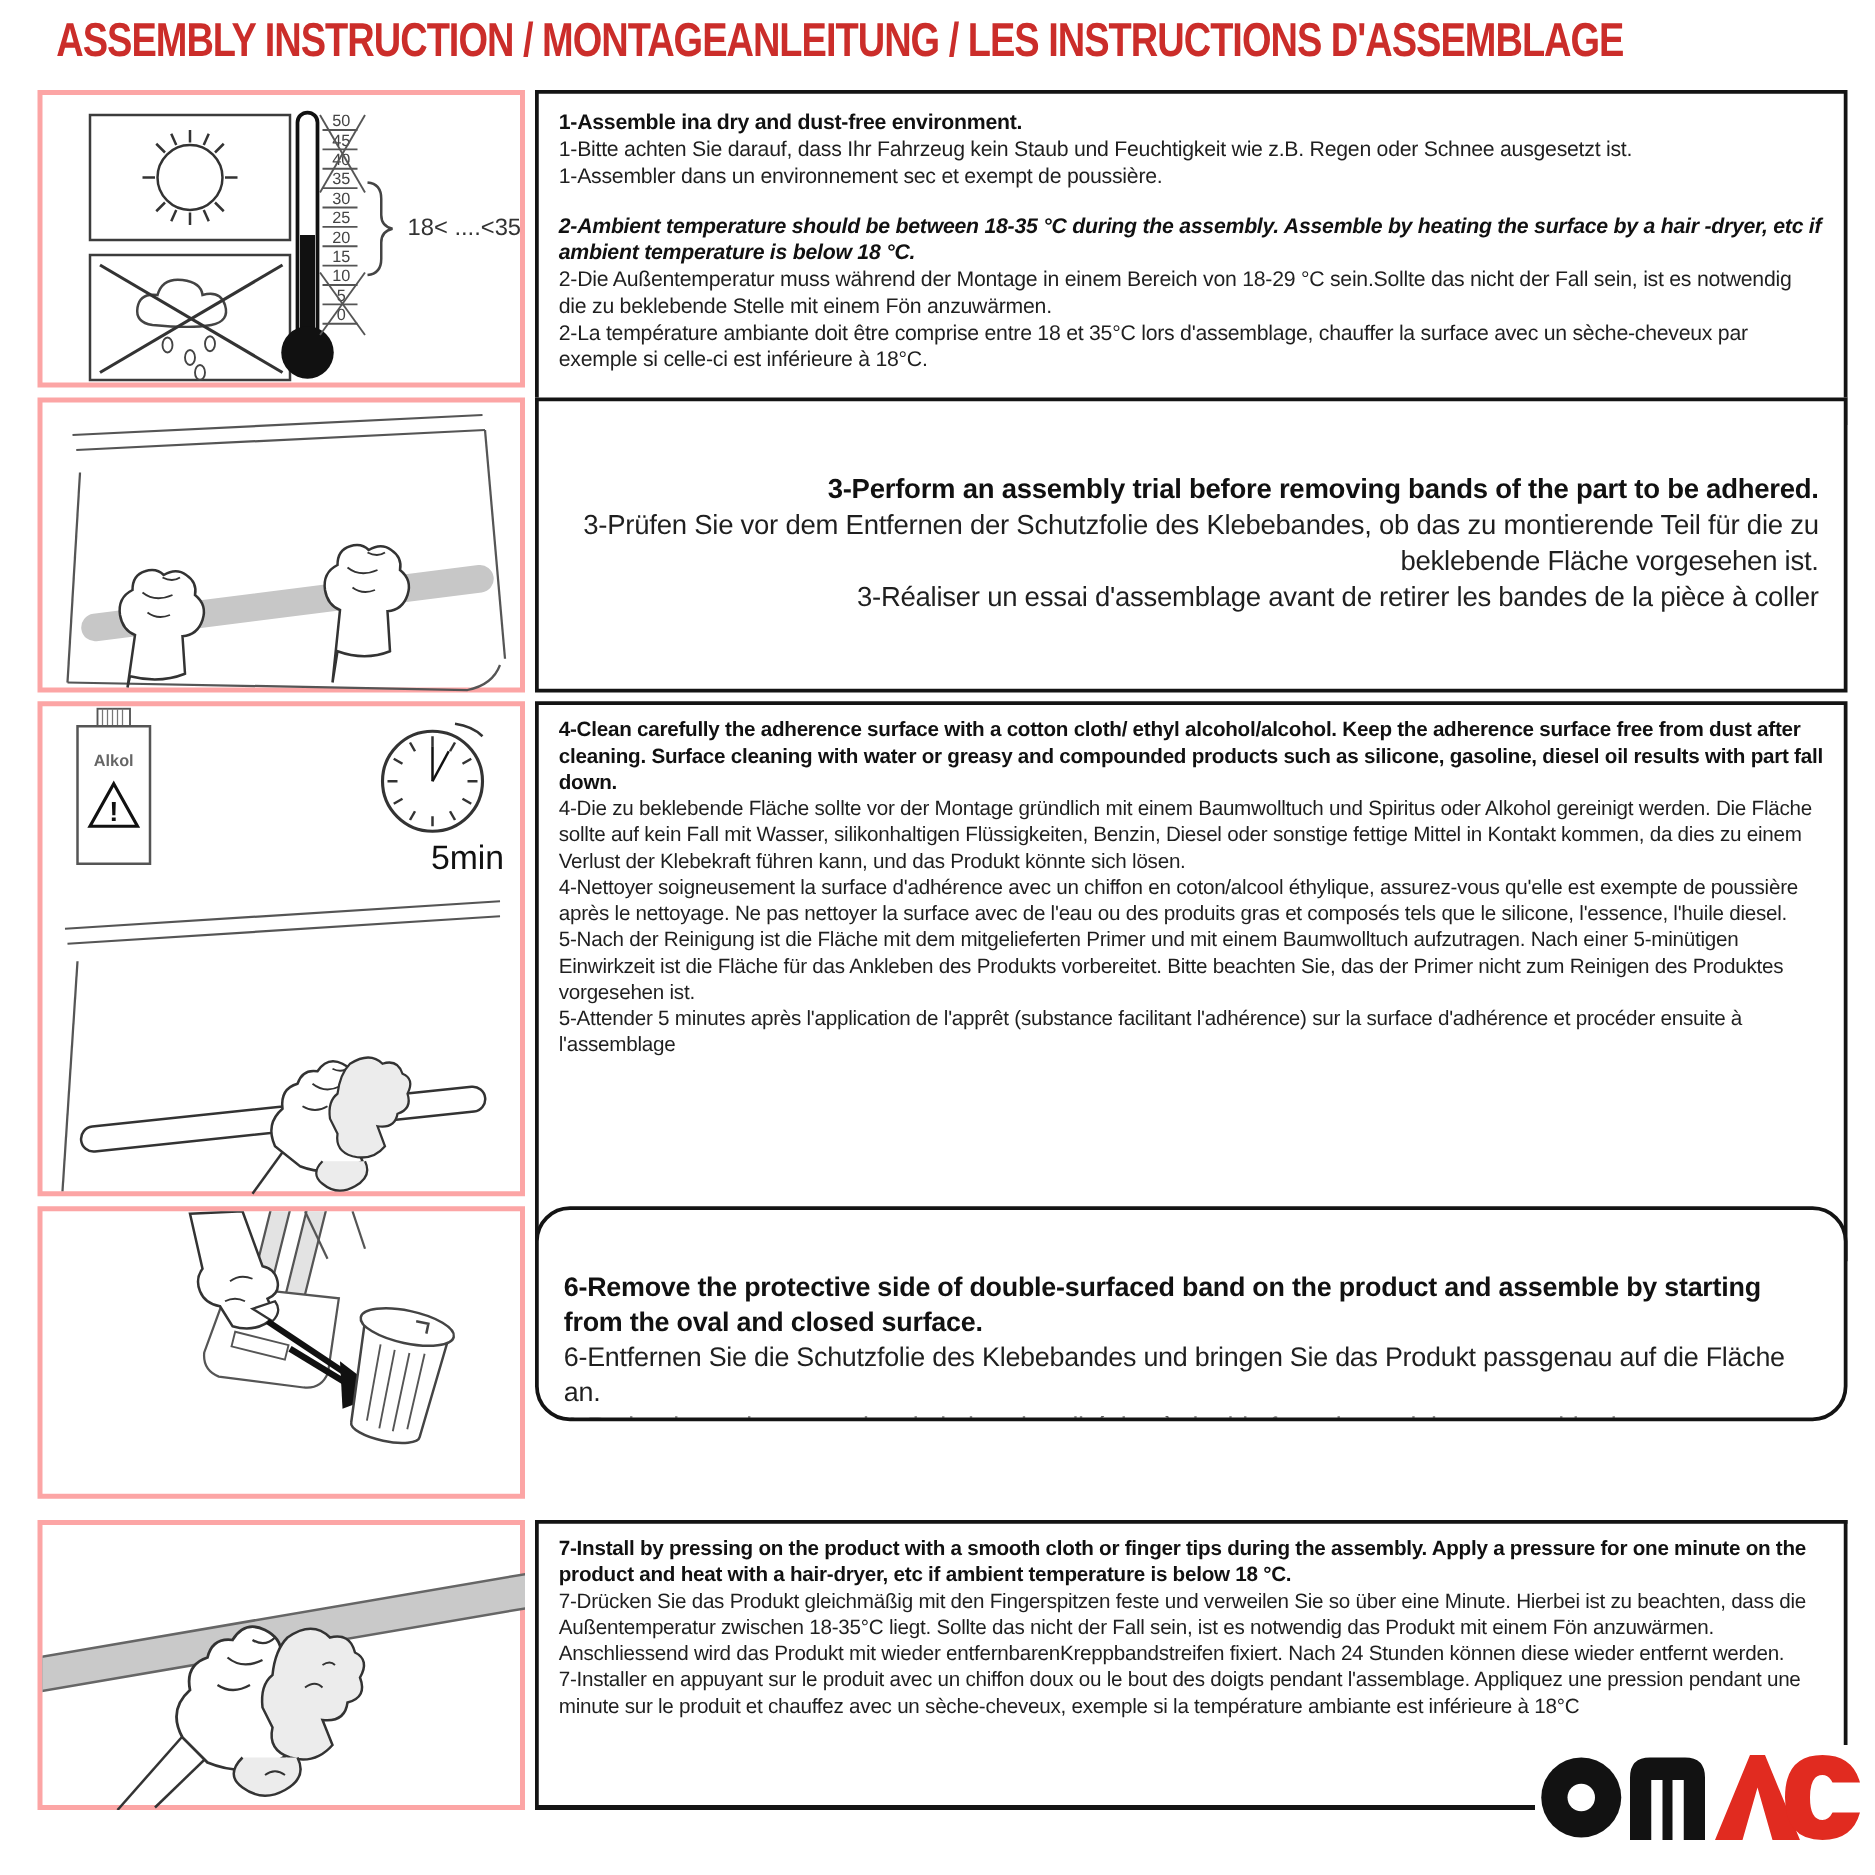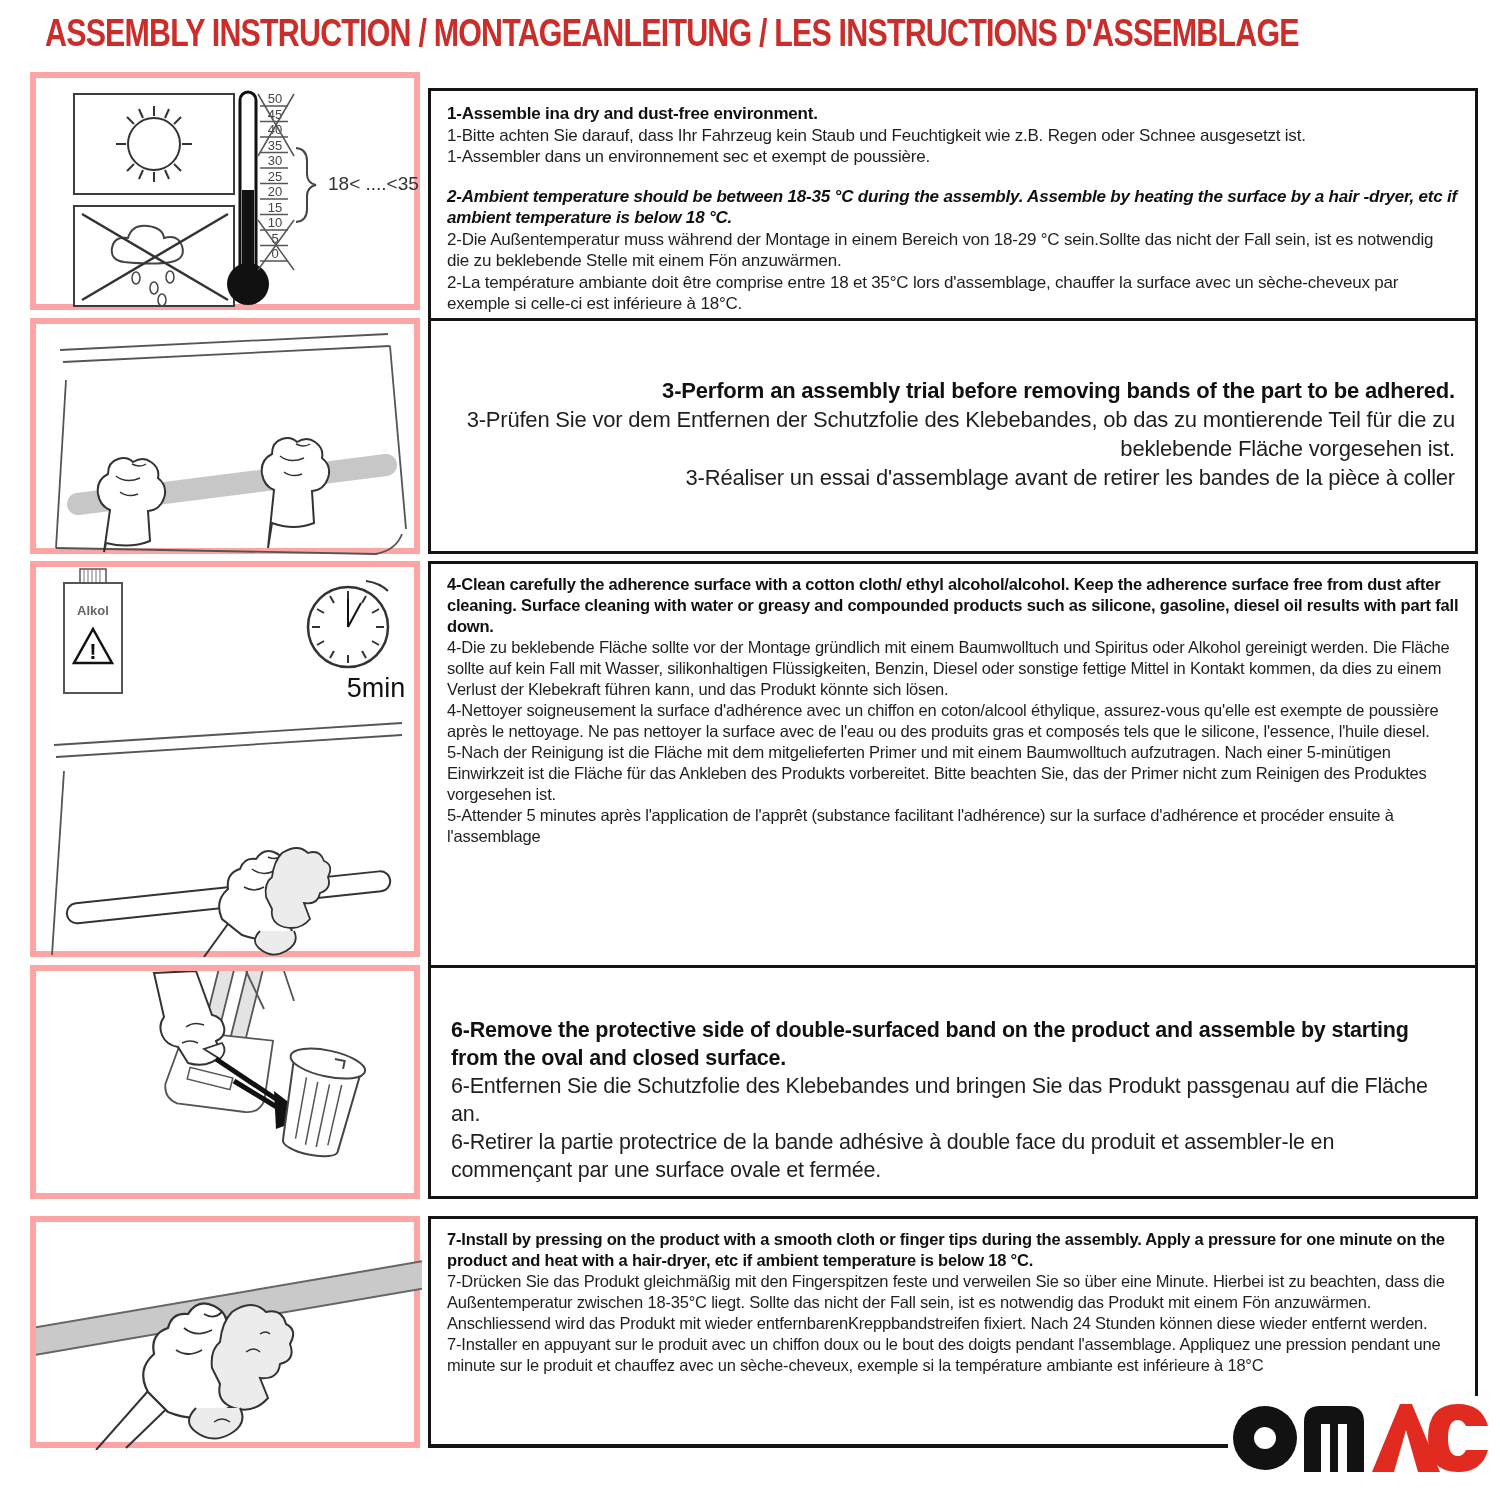--- a/index.html
+++ b/index.html
@@ -1,18 +1,18 @@
 <!DOCTYPE html>
 <html><head>
 <meta charset="utf-8">
 <style>
   html,body{margin:0;padding:0;background:#fff;}
   body{width:1500px;height:1500px;position:relative;font-family:"Liberation Sans","DejaVu Sans",sans-serif;color:#1f1f1f;overflow:hidden;}
   .title{position:absolute;left:45px;top:12px;font-size:38px;font-weight:bold;letter-spacing:-1px;white-space:nowrap;transform:scaleX(0.80);transform-origin:left center;}
-  .imgbox{position:absolute;left:30px;width:390px;background:#fff;border:6px solid #fca5a5;box-sizing:border-box;}
+  .imgbox{position:absolute;left:30px;width:390px;background:#fff;border:4px solid #fca5a5;box-sizing:border-box;}
   .textbox{position:absolute;left:428px;width:1050px;background:#fff;border:3px solid #141414;box-sizing:border-box;overflow:hidden;}
   .textbox p{margin:0;}
   .b{font-weight:bold;color:#111;}
   .mt{margin-top:18px !important;font-style:italic;}
   .small-text{padding:12px 16px;font-size:17px;line-height:21.5px;letter-spacing:-0.2px;}
   .smaller-text{padding:10px 16px;font-size:16.5px;line-height:21px;letter-spacing:-0.2px;}
   .big-text{padding:55px 20px 0 20px;font-size:22px;line-height:29px;letter-spacing:-0.2px;}
   .med-text{padding:48px 20px 0 20px;font-size:21.5px;line-height:28px;letter-spacing:-0.2px;}
   .bottom-line{position:absolute;left:428px;top:1444px;width:800px;height:4px;background:#141414;}
   .logo{position:absolute;left:1232px;top:1396px;width:258px;height:84px;}
@@ -90,21 +90,21 @@
         <line x1="222" y1="16" x2="258" y2="78"></line>
           <line x1="258" y1="16" x2="222" y2="78"></line>
         <line x1="222" y1="142" x2="258" y2="192"></line>
           <line x1="258" y1="142" x2="222" y2="192"></line>
       </g>
       <path d="M260,70 q11,1 11,13 v13 q0,9 9,11 q-9,2 -9,11 v13 q0,12 -11,13" fill="none" stroke="#444" stroke-width="2"></path>
       <text x="292" y="112" font-size="19" fill="#333">18&lt; ....&lt;35 C</text>
     </g>
   </svg>
 </div>
-<div class="textbox small-text" style="top:88px;height:268px;">
+<div class="textbox small-text" style="top:72px;height:268px;">
   <p class="b">1-Assemble ina dry and dust-free environment.</p>
   <p>1-Bitte achten Sie darauf, dass Ihr Fahrzeug kein Staub und Feuchtigkeit wie z.B. Regen oder Schnee ausgesetzt ist.</p>
   <p>1-Assembler dans un environnement sec et exempt de poussière.</p>
   <p class="b mt">2-Ambient temperature should be between 18-35 °C  during the assembly. Assemble by heating the surface by a hair -dryer, etc if ambient temperature is below 18 °C.</p>
   <p>2-Die Außentemperatur muss während der Montage in einem Bereich von 18-29 °C  sein.Sollte das nicht der Fall sein, ist es notwendig die zu beklebende Stelle mit einem Fön anzuwärmen.</p>
   <p>2-La température ambiante doit être comprise entre 18 et 35°C lors d'assemblage, chauffer la surface avec un sèche-cheveux par exemple si celle-ci est inférieure à 18°C.</p>
 </div>
 
 <div class="imgbox" style="top:318px;height:236px;">
   <svg width="386" height="232" viewBox="0 0 386 232">
@@ -226,21 +226,21 @@
           <line x1="268" y1="110" x2="270" y2="172"></line>
           <line x1="280" y1="112" x2="281" y2="176"></line>
           <line x1="292" y1="112" x2="292" y2="176"></line>
           <line x1="304" y1="110" x2="303" y2="172"></line>
         </g>
       <ellipse cx="286" cy="92" rx="38" ry="13" fill="#fff" stroke="#444" stroke-width="2"></ellipse>
       <path d="M292,86 h10 v8" fill="none" stroke="#444" stroke-width="2"></path>
     </g>
   </svg>
 </div>
-<div class="textbox med-text" style="top:965px;height:234px;">
+<div class="textbox med-text" style="top:965px;height:172px;border-radius:28px;">
   <p class="b">6-Remove the protective side of double-surfaced band on the product and assemble by starting from the oval and closed surface.</p>
   <p>6-Entfernen Sie die Schutzfolie des Klebebandes und bringen Sie das Produkt passgenau auf die Fläche an.</p>
   <p>6-Retirer la partie protectrice de la bande adhésive à double face du produit et assembler-le en commençant par une surface ovale et fermée.</p>
 </div>
 
 <div class="imgbox" style="top:1216px;height:232px;">
   <svg width="386" height="228" viewBox="0 0 386 228">
     <line x1="-6" y1="120" x2="392" y2="52" stroke="#666" stroke-width="29" stroke-linecap="round"></line>
     <line x1="-6" y1="120" x2="392" y2="52" stroke="#c9c9c9" stroke-width="25" stroke-linecap="round"></line>
     <g>

